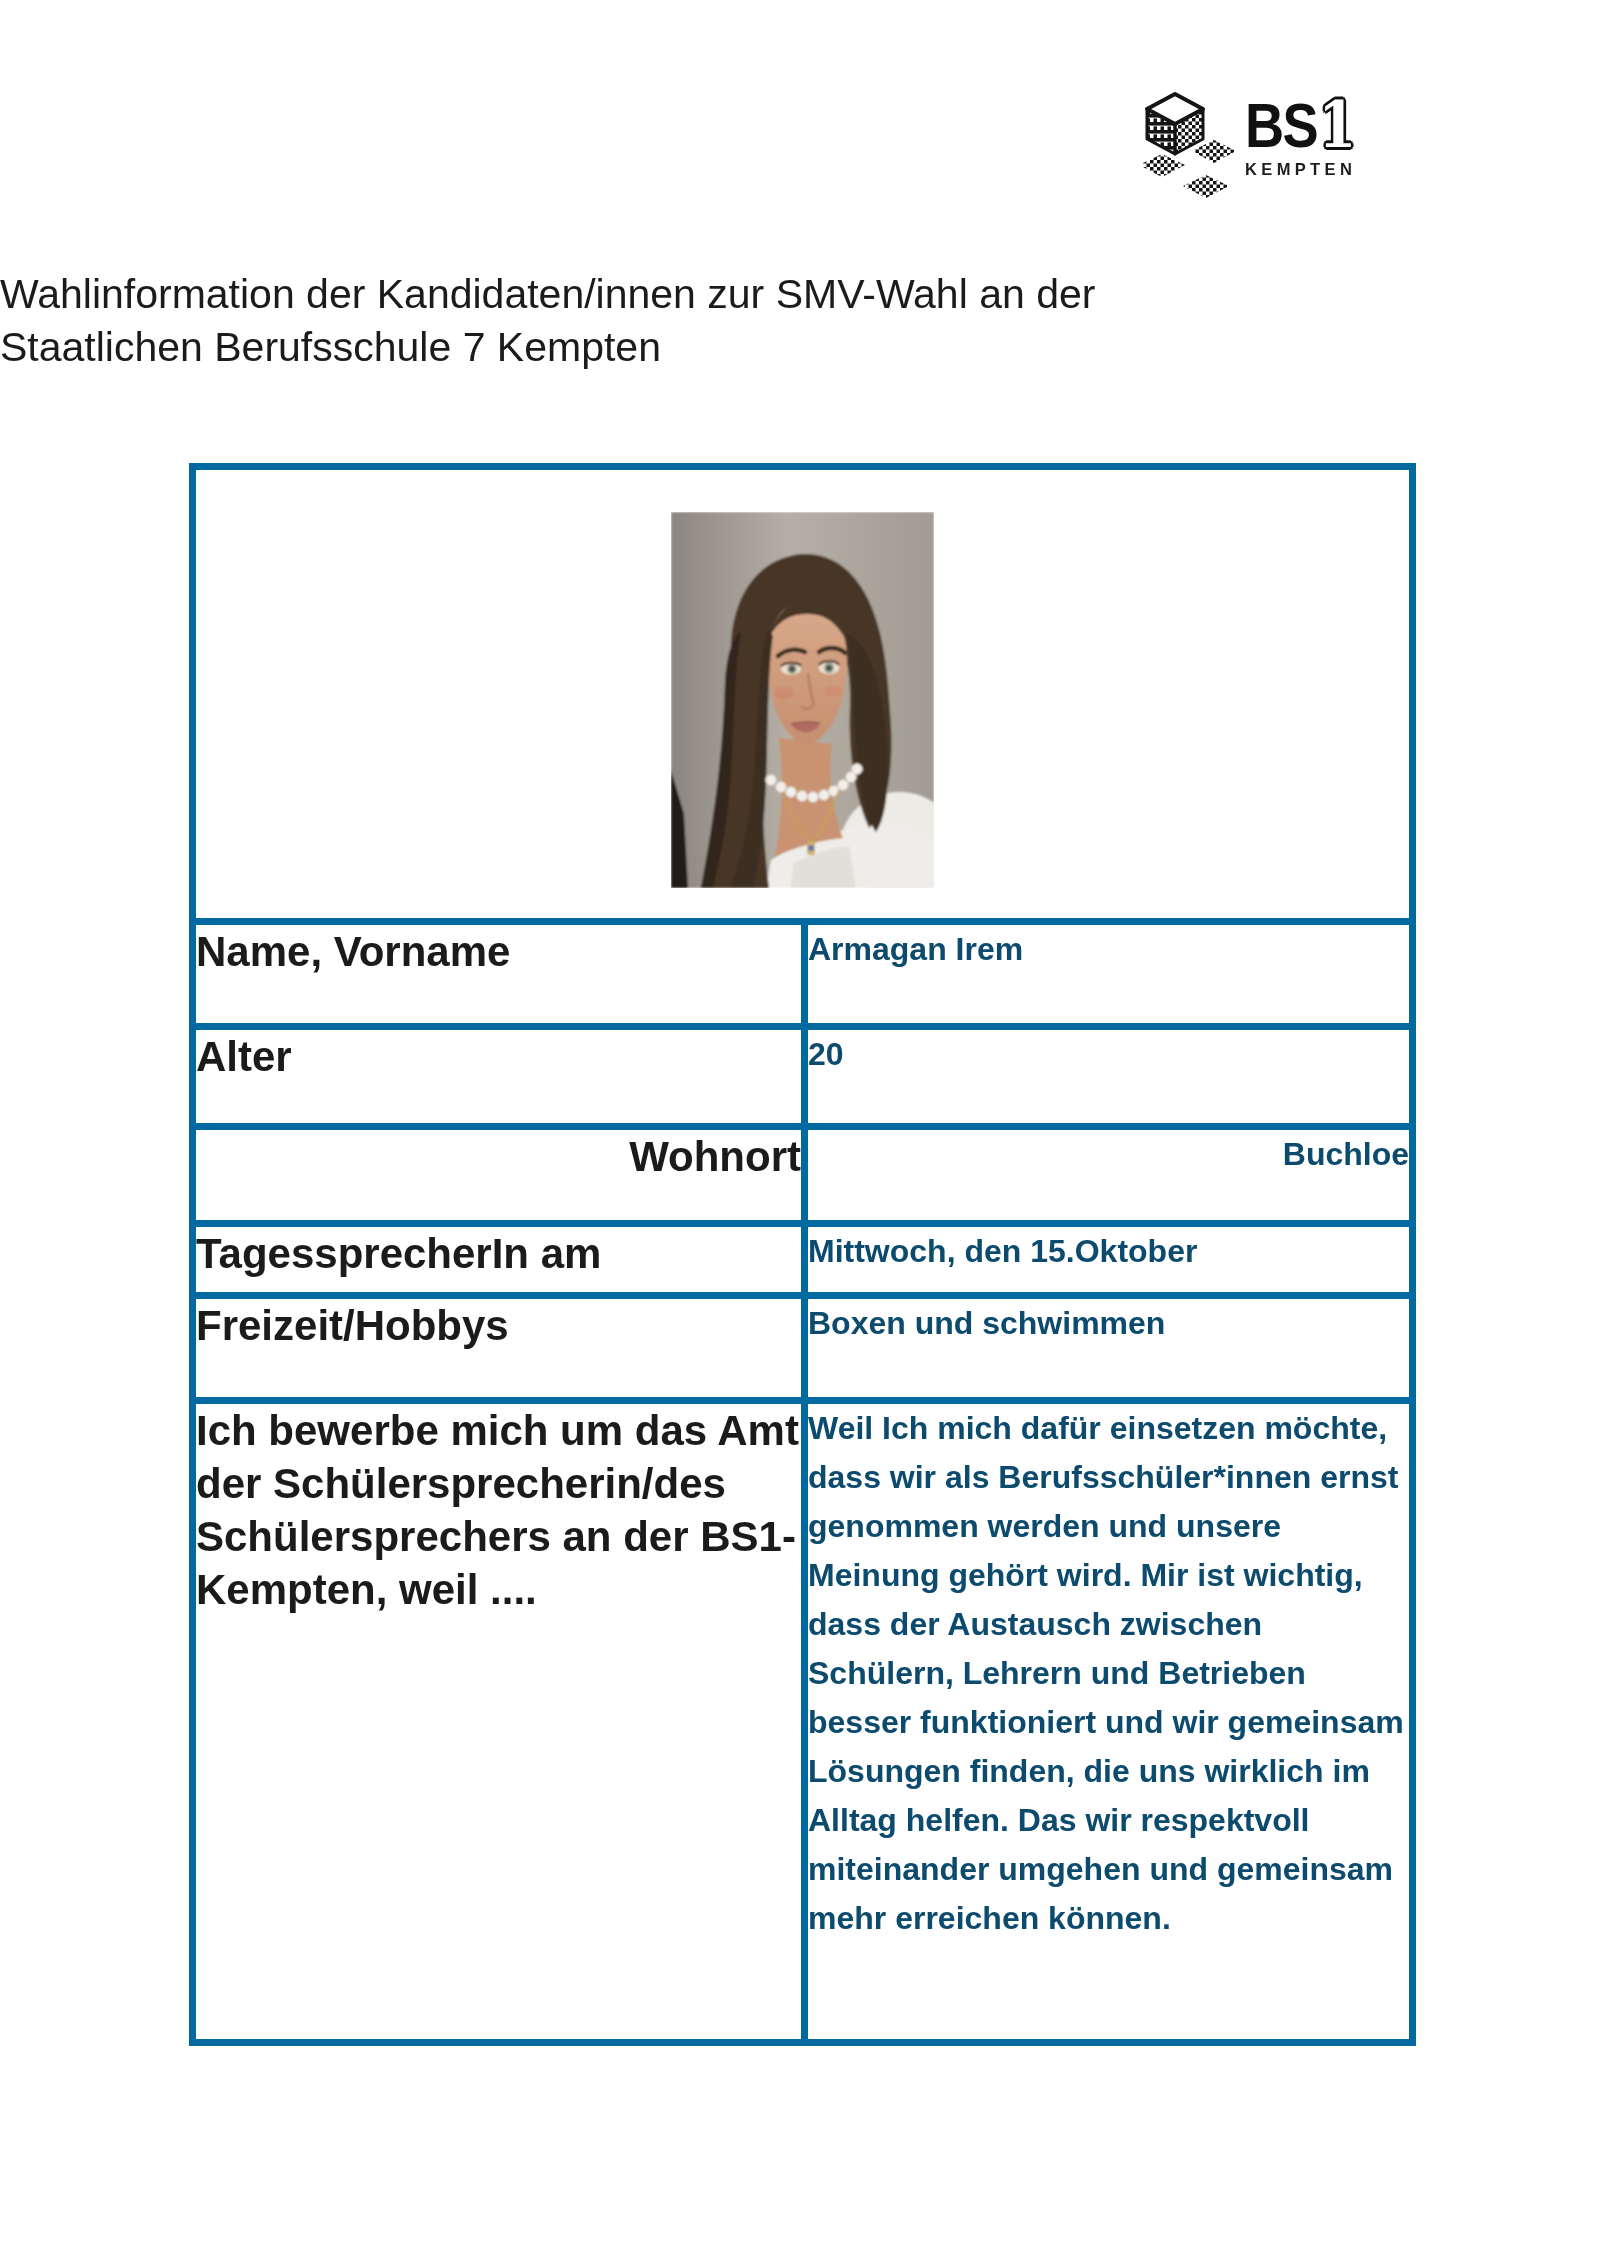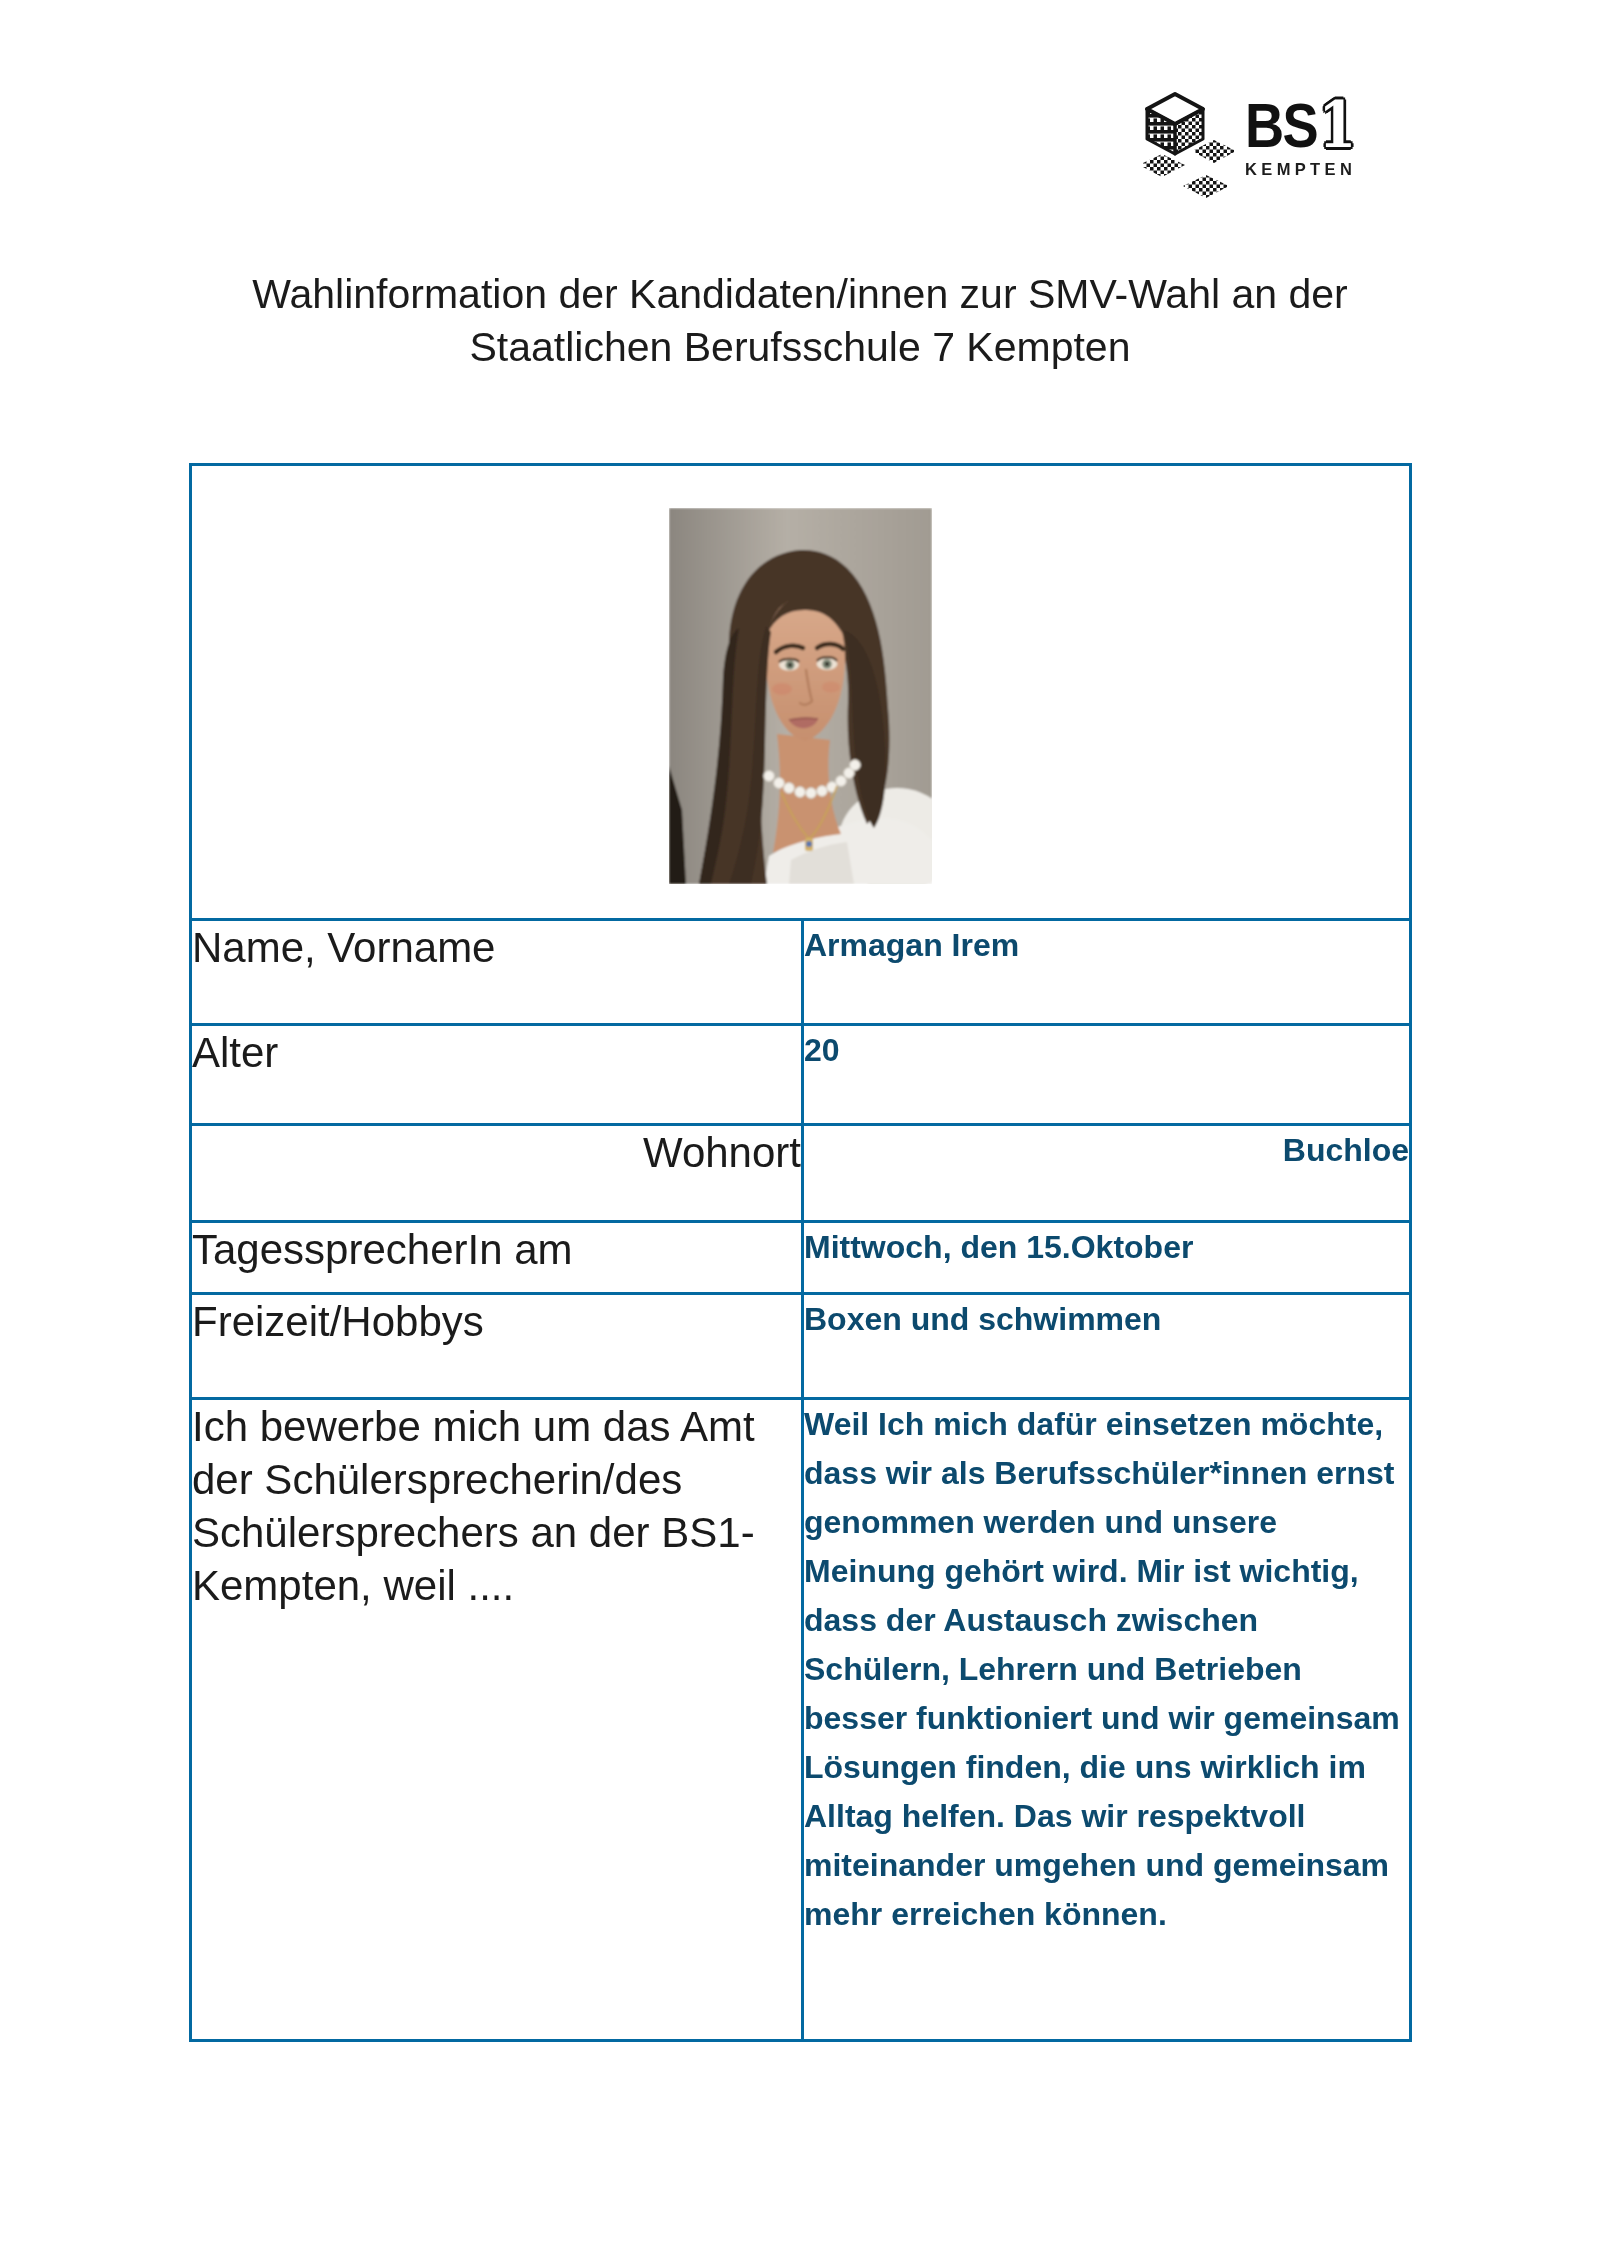--- a/index.html
+++ b/index.html
@@ -31,36 +31,37 @@
   .logo-city {
     margin-top: 4px;
     font-size: 17px; font-weight: bold; letter-spacing: 4.5px;
     color: #1d1d1d; white-space: nowrap;
     transform: scaleX(0.97); transform-origin: left top;
   }
 
   
   .doc-title {
     position: absolute; top: 268px; left: 0; width: 1600px;
-    text-align: center;
+    text-align: left;
     font-size: 41px; line-height: 53px; color: #1b1b1b;
   }
 
   
   .candidate-table {
     position: absolute; left: 189px; top: 463px;
     width: 1220px;
     border-collapse: collapse; table-layout: fixed;
   }
   .candidate-table td {
-    border: 3px solid #0369a1;
+    border: 7px solid #0369a1;
     vertical-align: top;
     box-sizing: border-box;
     padding: 0;
     overflow: hidden;
+    font-weight: bold;
   }
   .photo-cell { text-align: center; }
   .photo-cell svg { margin-top: 42px; }
 
   .lab {
     font-size: 42px; line-height: 53px;
     padding: 3px 8px 0 16px;
     color: #1b1b1b;
   }
   .val {

